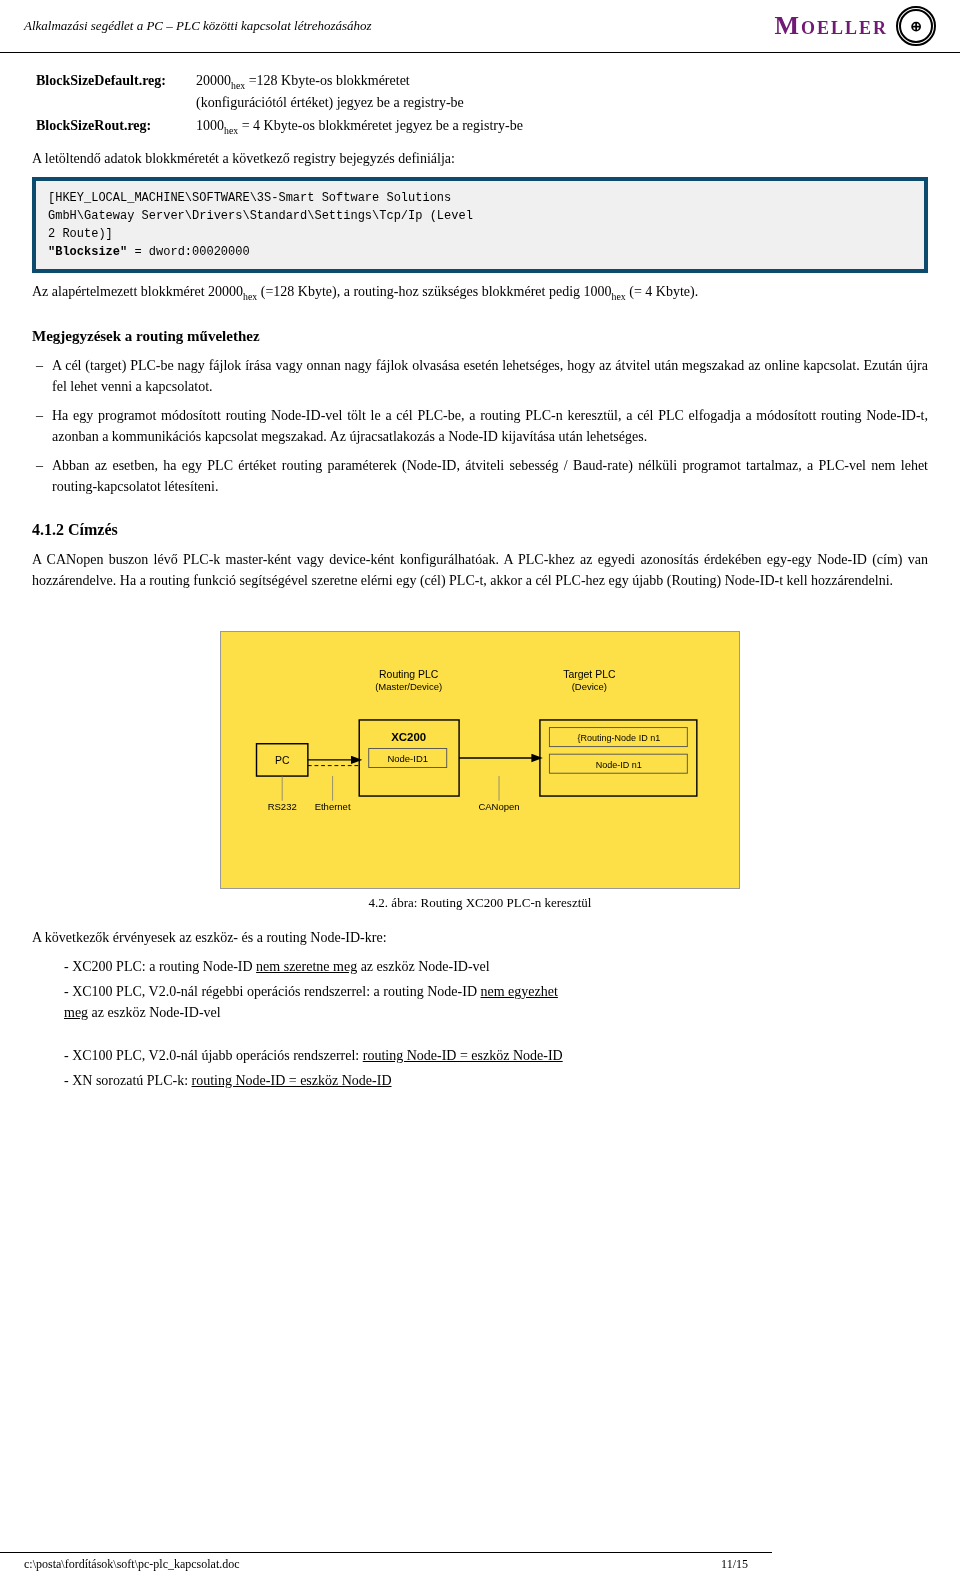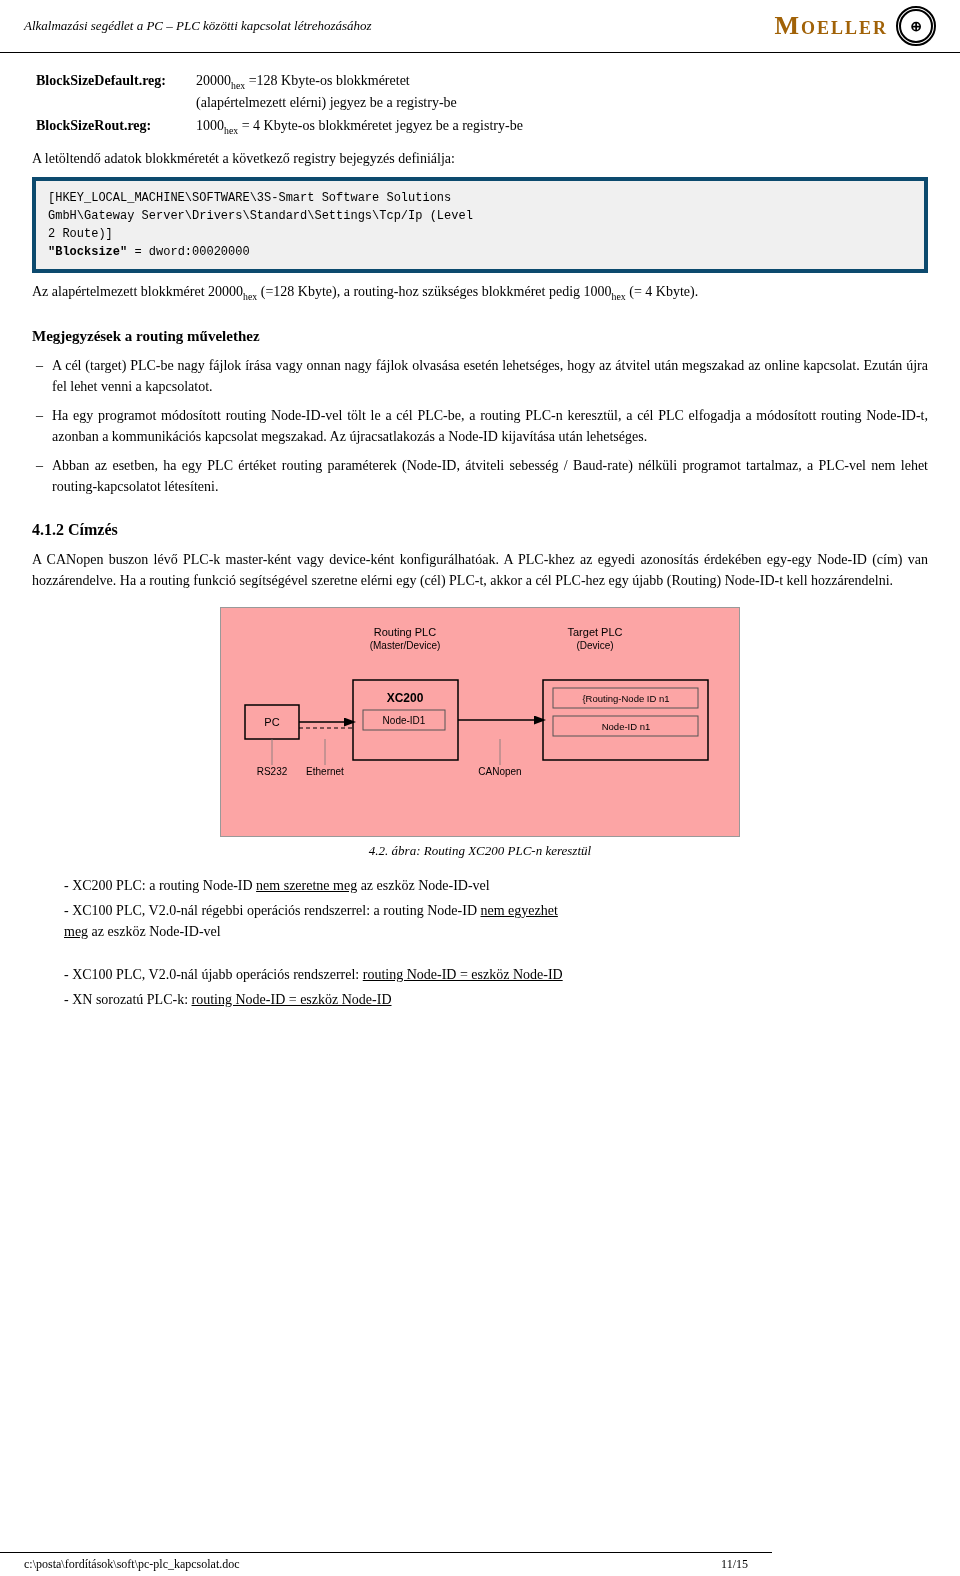--- a/index.html
+++ b/index.html
@@ -28,21 +28,21 @@
     .logo-area {
       display: flex;
       align-items: center;
       gap: 8px;
     }
     .logo-moeller {
       font-family: "Times New Roman", serif;
       font-size: 26px;
       font-weight: bold;
       font-variant: small-caps;
-      color: #a16207;
+      color: #701a75;
       letter-spacing: 2px;
     }
     .logo-circle {
       width: 40px;
       height: 40px;
       border: 2px solid #000;
       border-radius: 50%;
       display: flex;
       align-items: center;
       justify-content: center;
@@ -138,27 +138,27 @@
 
     
     .diagram-container {
       display: flex;
       flex-direction: column;
       align-items: center;
       margin: 16px 0;
     }
     .diagram-box {
       border: 1px solid #999;
-      padding: 12px;
-      background: #fca5a5;
+      padding: 26px;
+      background: #fde047;
       width: 520px;
+      margin-top: 24px;
     }
     .diagram-caption {
       font-size: 13px;
-      font-style: italic;
       text-align: center;
       margin-top: 6px;
     }
 
     
     .diagram-svg {
       width: 100%;
     }
 
     
@@ -215,21 +215,21 @@
 
 <div class="content">
 
   <div class="section">
     <table class="reg-table">
       <tbody>
           <tr>
         <td class="reg-key">BlockSizeDefault.reg:</td>
         <td class="reg-value">
           20000<sub>hex</sub> =128 Kbyte-os blokkméretet<br>
-          <span>(alapértelmezett elérni) jegyez be a registry-be</span>
+          <span>(konfigurációtól értéket) jegyez be a registry-be</span>
         </td>
       </tr>
       <tr>
         <td class="reg-key">BlockSizeRout.reg:</td>
         <td class="reg-value">
           1000<sub>hex</sub> = 4 Kbyte-os blokkméretet jegyez be a registry-be
         </td>
       </tr>
     </tbody>
       </table>
@@ -305,20 +305,21 @@
             <marker id="arrow" markerWidth="8" markerHeight="8" refX="6" refY="3" orient="auto">
               <path d="M0,0 L0,6 L8,3 z" fill="#000"></path>
             </marker>
           </defs>
         </svg>
       </div>
       <p class="diagram-caption">4.2. ábra: Routing XC200 PLC-n keresztül</p>
     </div>
 
     
+    <p class="paragraph">A következők érvényesek az eszköz- és a routing Node-ID-kre:</p>
 
     
     <ul class="indent-list">
       <li>
         - XC200 PLC: a routing Node-ID <span class="underline">nem szeretne meg</span> az eszköz Node-ID-vel
       </li>
       <li>
         - XC100 PLC, V2.0-nál régebbi operációs rendszerrel: a routing Node-ID <span class="underline">nem egyezhet</span><br>
         <span><span class="underline">meg</span> az eszköz Node-ID-vel</span>
       </li>

